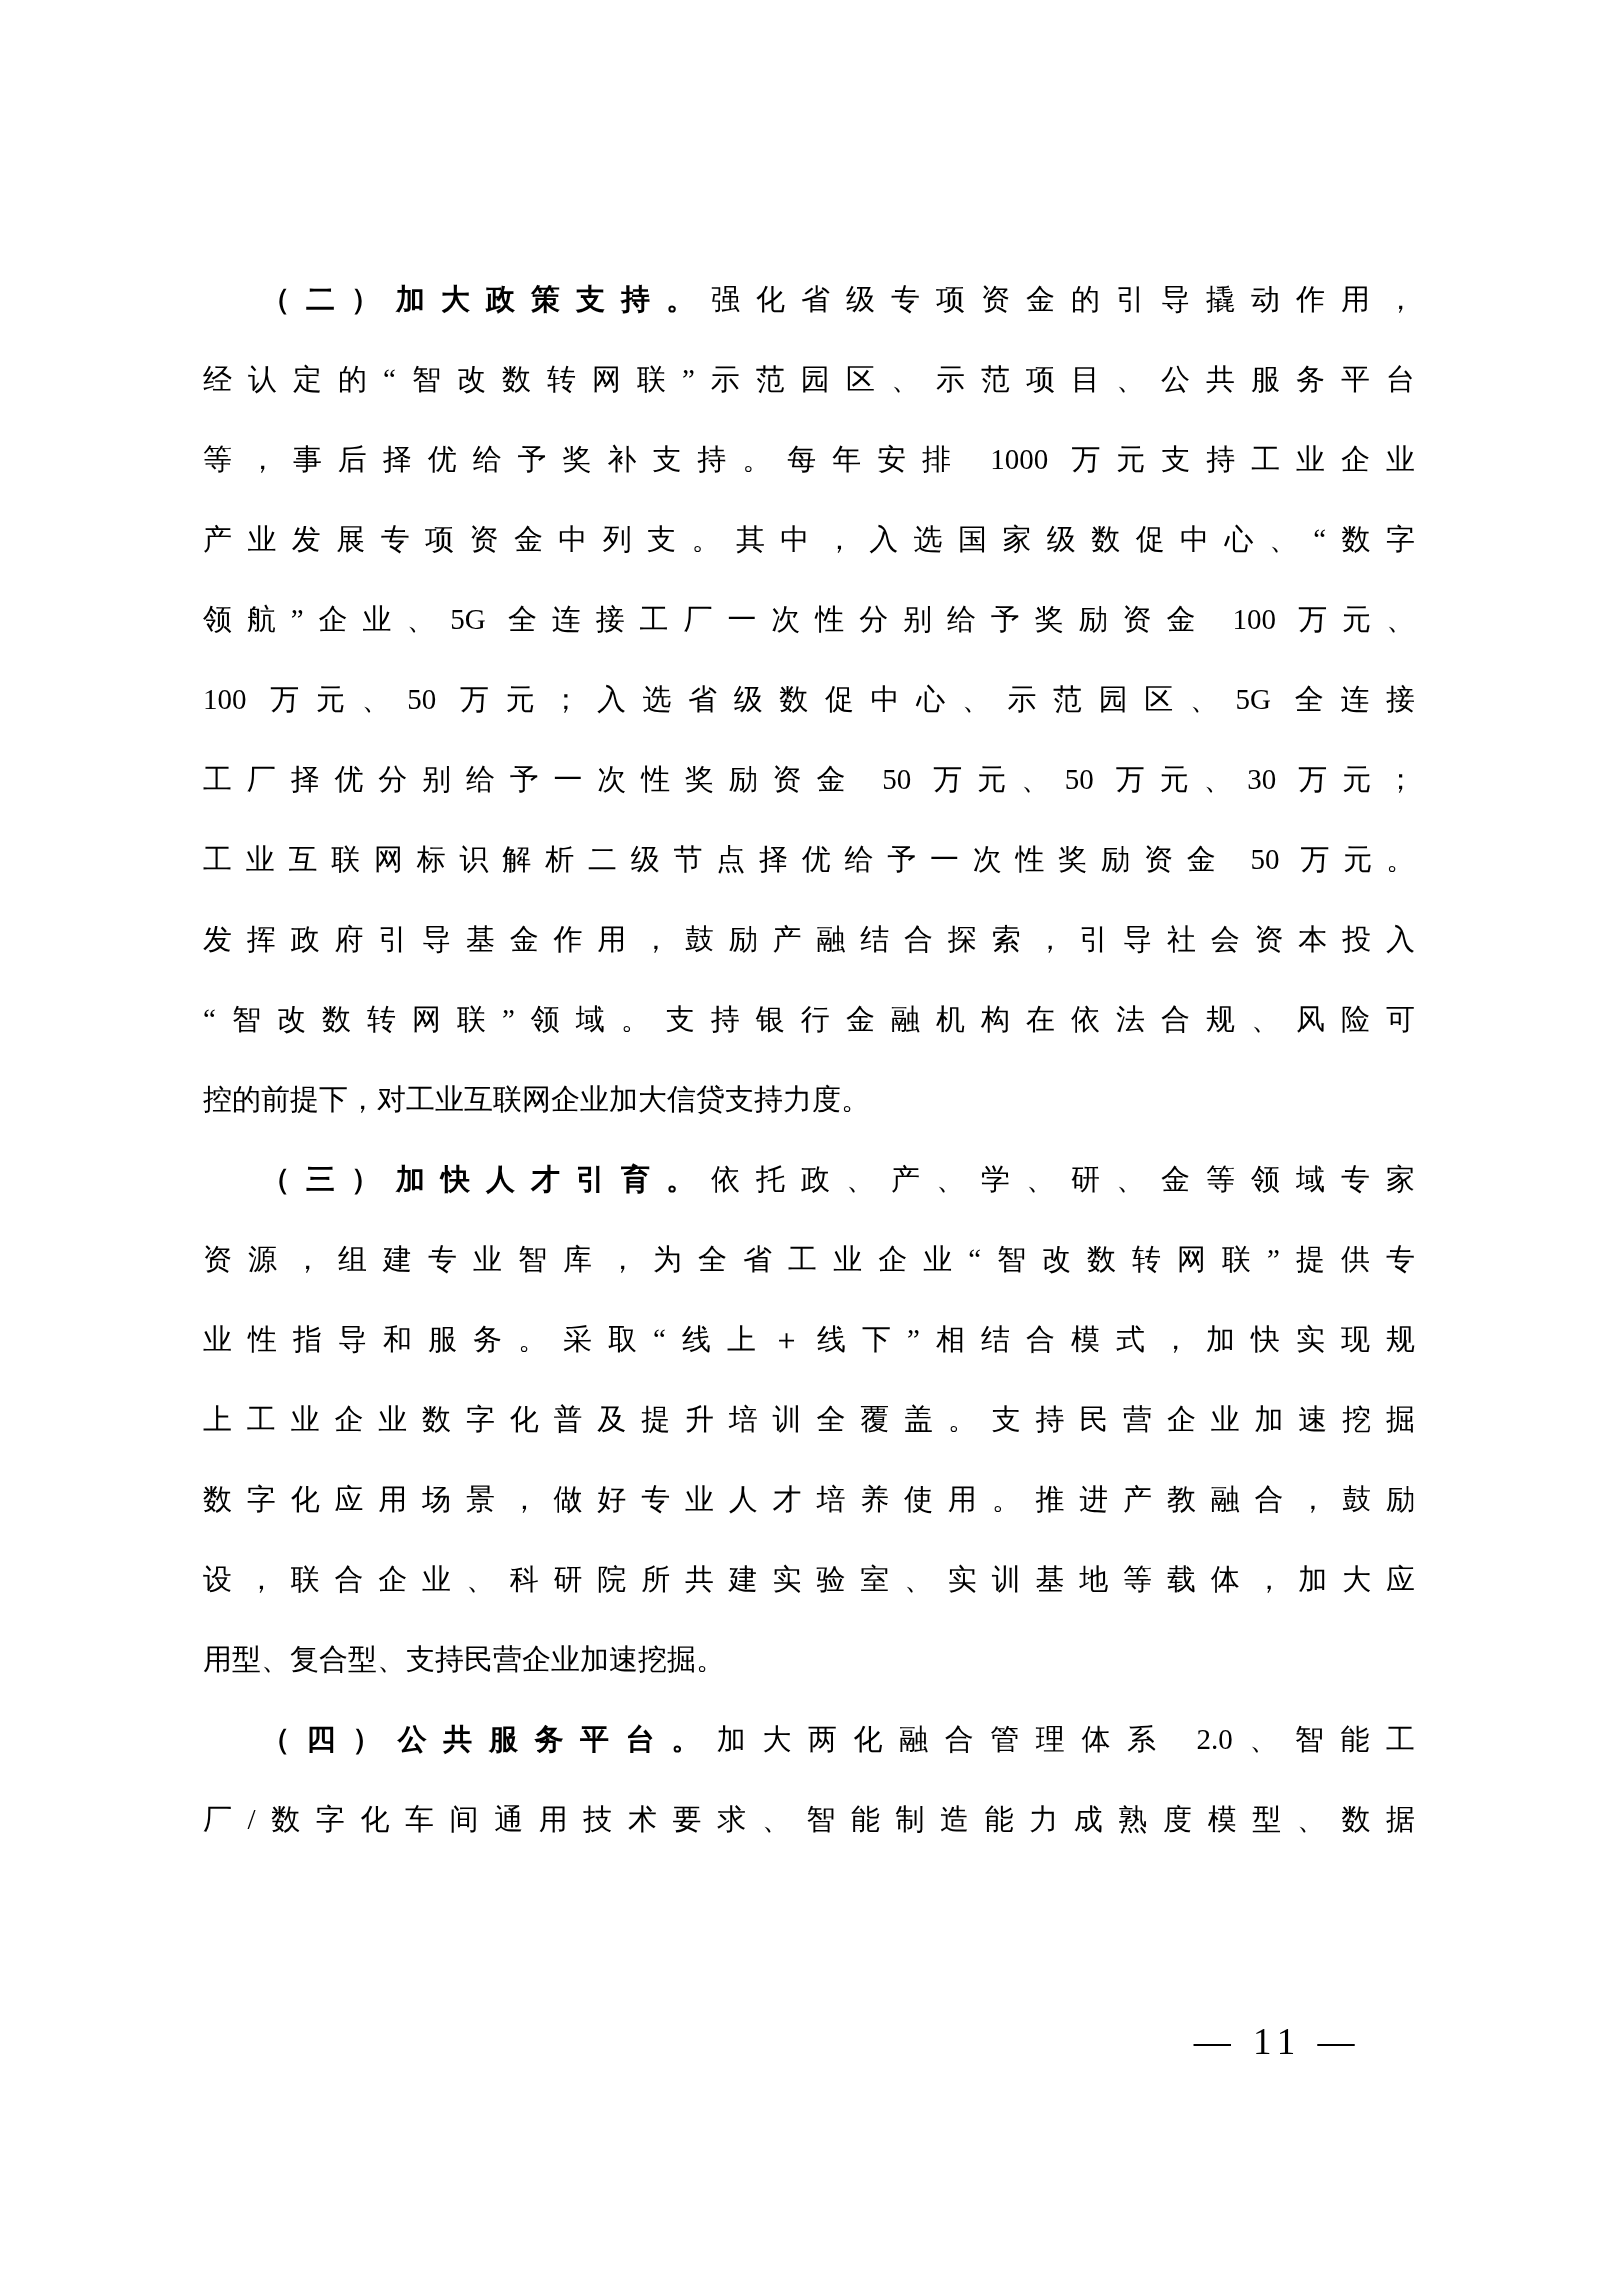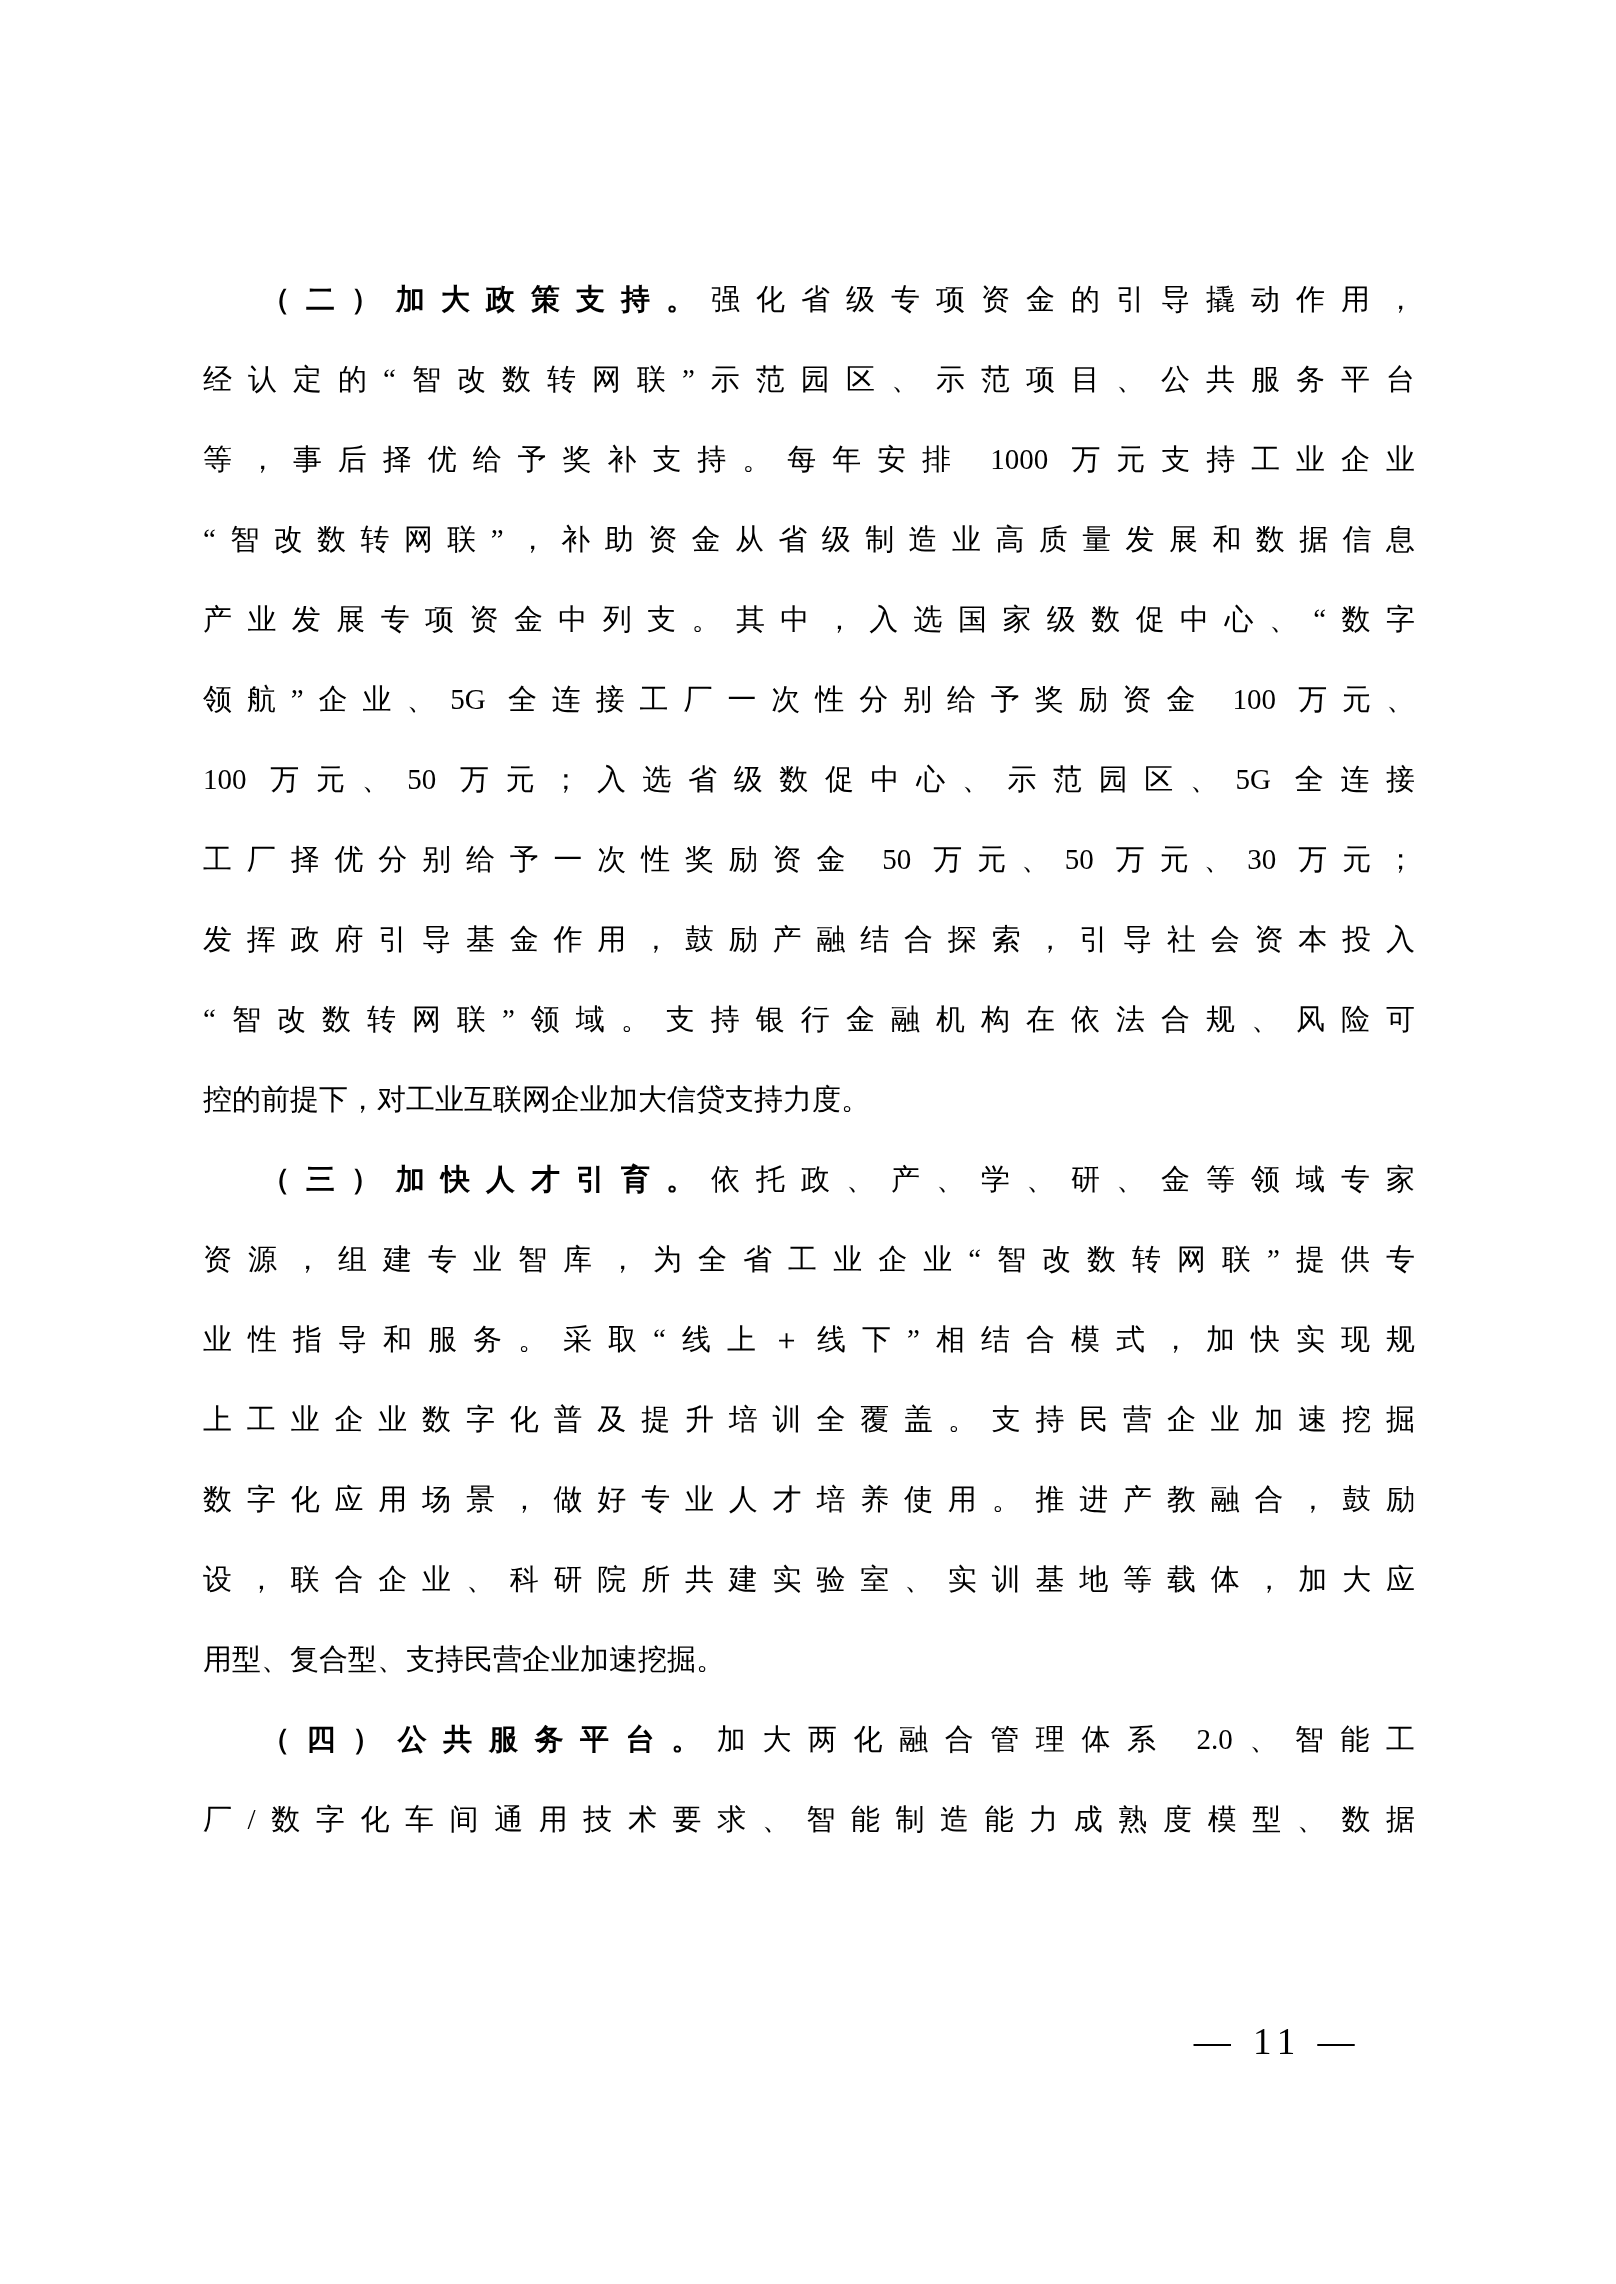--- a/index.html
+++ b/index.html
@@ -57,25 +57,25 @@
 </head>
 <body>
 
 <div class="page">
   <div class="text-block">
 
     <div class="para">
       <div class="doc-line first"><span class="heading">（二）加大政策支持。</span><span>强化省级专项资金的引导撬动作用，</span></div>
       <div class="doc-line">经认定的“智改数转网联”示范园区、示范项目、公共服务平台</div>
       <div class="doc-line">等，事后择优给予奖补支持。每年安排 1000 万元支持工业企业</div>
-      <div class="doc-line">“智改数转网联”，补助资金从省级制造业高质量发展和数据信息</div>
       <div class="doc-line">产业发展专项资金中列支。其中，入选国家级数促中心、“数字</div>
       <div class="doc-line">领航”企业、5G 全连接工厂一次性分别给予奖励资金 100 万元、</div>
       <div class="doc-line">100 万元、50 万元；入选省级数促中心、示范园区、5G 全连接</div>
       <div class="doc-line">工厂择优分别给予一次性奖励资金 50 万元、50 万元、30 万元；</div>
+      <div class="doc-line">工业互联网标识解析二级节点择优给予一次性奖励资金 50 万元。</div>
       <div class="doc-line">发挥政府引导基金作用，鼓励产融结合探索，引导社会资本投入</div>
       <div class="doc-line">“智改数转网联”领域。支持银行金融机构在依法合规、风险可</div>
       <div class="doc-line last">控的前提下，对工业互联网企业加大信贷支持力度。</div>
     </div>
 
     <div class="para">
       <div class="doc-line first"><span class="heading">（三）加快人才引育。</span><span>依托政、产、学、研、金等领域专家</span></div>
       <div class="doc-line">资源，组建专业智库，为全省工业企业“智改数转网联”提供专</div>
       <div class="doc-line">业性指导和服务。采取“线上＋线下”相结合模式，加快实现规</div>
       <div class="doc-line">上工业企业数字化普及提升培训全覆盖。支持民营企业加速挖掘</div>

